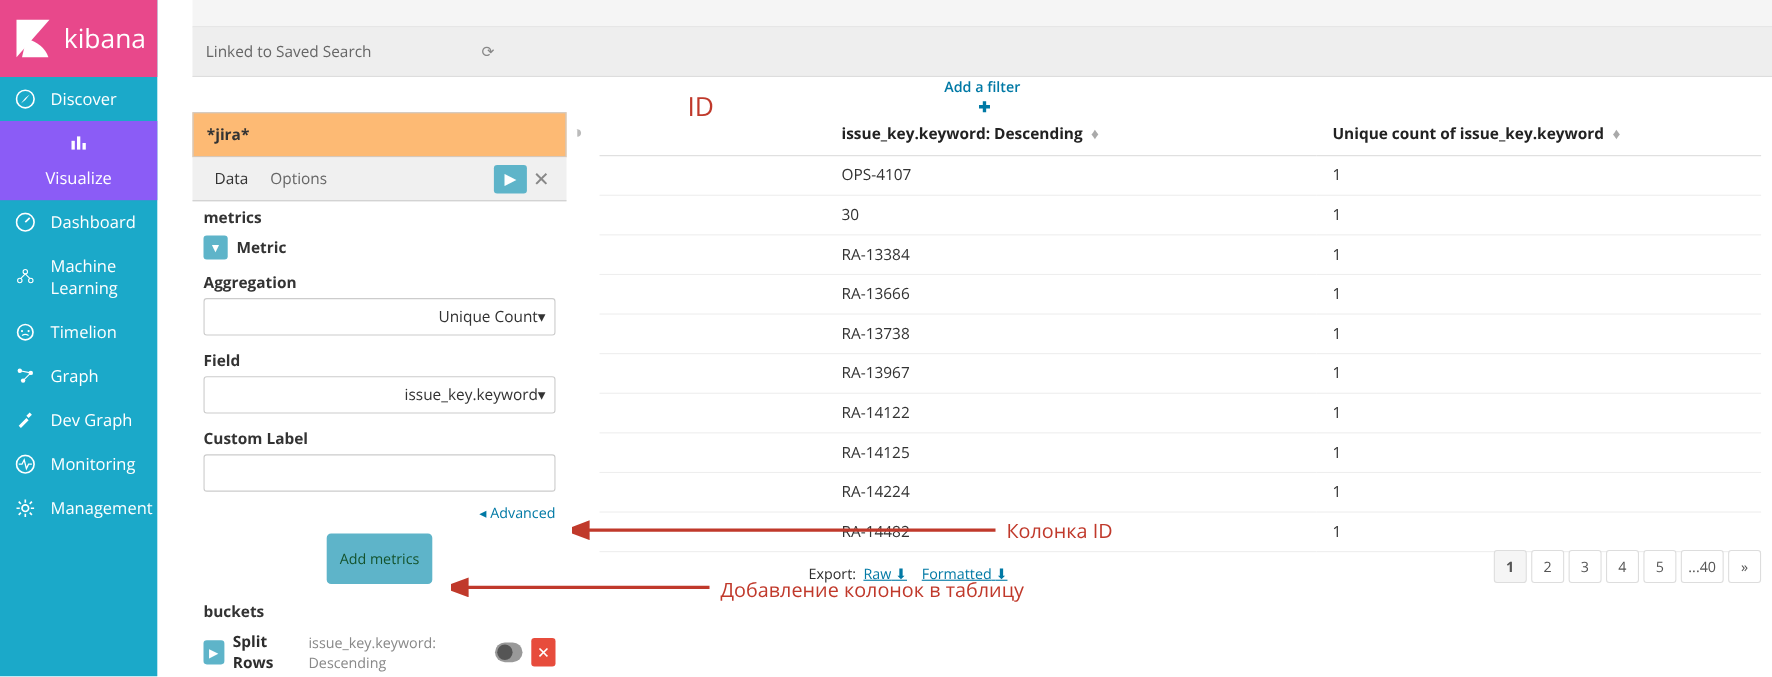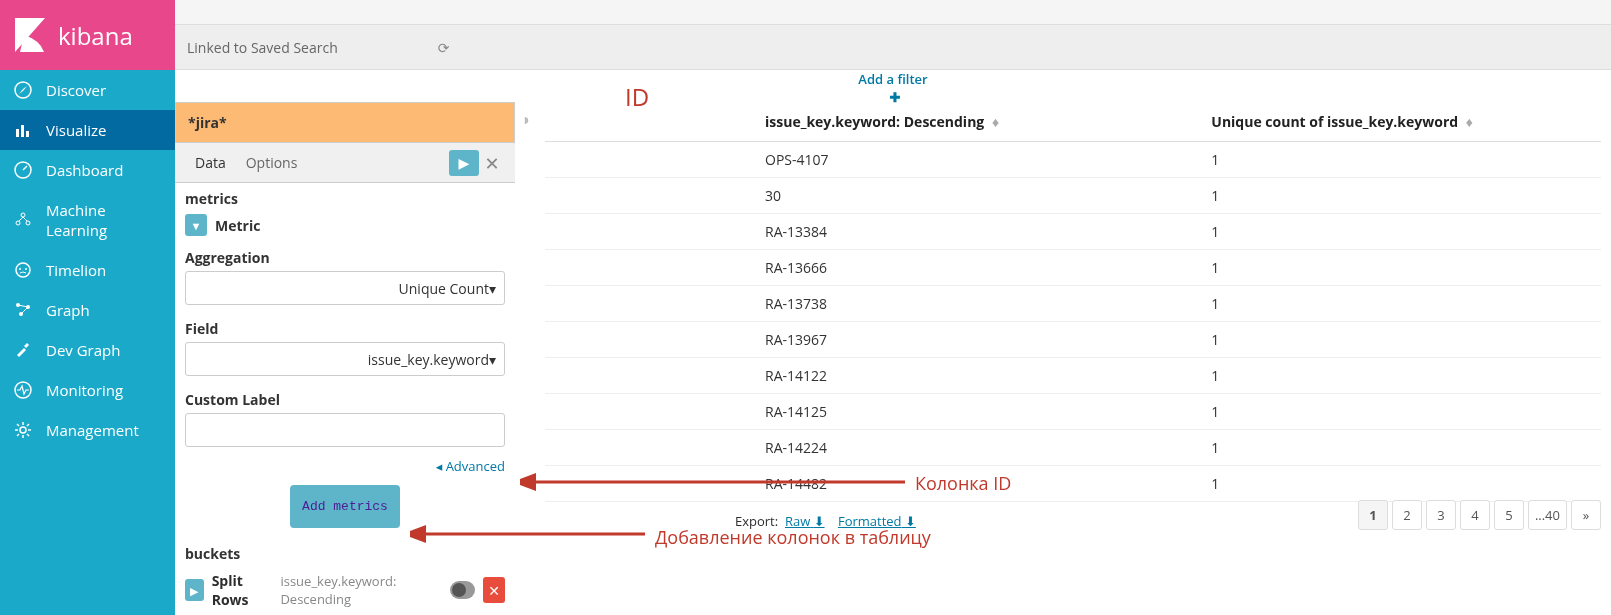--- a/index.html
+++ b/index.html
@@ -1,24 +1,24 @@
 <!DOCTYPE html>
 <html><head>
 <meta charset="utf-8">
 <style>
 * { margin: 0; padding: 0; box-sizing: border-box; font-family: "Open Sans", Helvetica, Arial, sans-serif; }
 body { background: #fff; font-size: 14px; color: #2d2d2d; width: 1611px; height: 615px; overflow: hidden; position: relative; }
 
 
-.sidebar { position: absolute; left: 0; top: 0; width: 175px; height: 100%; background: #1ba9c9; color: #fff; }
+.sidebar { position: absolute; left: 0; top: 0; width: 143px; height: 100%; background: #1ba9c9; color: #fff; }
 .logo { background: #e8488b; height: 70px; display: flex; align-items: center; padding-left: 10px; gap: 8px; }
 .logo-k { width: 40px; height: 40px; }
 .logo-text { font-size: 24px; color: #fff; font-weight: 400; }
 .nav-item { display: flex; align-items: center; gap: 14px; padding: 10px 14px; color: #fff; cursor: pointer; font-size: 15px; }
-.nav-item.active { background: #0369a1; }
+.nav-item.active { background: #8b5cf6; flex-direction: column; }
 .nav-icon { width: 18px; height: 18px; display: inline-flex; align-items: center; justify-content: center; }
 
 
 .main { position: absolute; left: 175px; top: 0; right: 0; height: 100%; }
 .toolbar1 { height: 25px; background: #f5f5f5; border-bottom: 1px solid #ddd; }
 .toolbar2 { height: 45px; background: #eee; display: flex; align-items: center; padding: 0 12px; color: #666; border-bottom: 1px solid #ddd; gap: 10px; }
 .refresh-ic { color: #888; cursor: pointer; }
 .filter-bar { height: 32px; display: flex; align-items: center; padding: 0 12px; color: #0079a5; font-weight: 600; font-size: 13px; cursor: pointer; flex-direction: column; }
 
 
@@ -33,21 +33,21 @@
 
 .section-label { font-weight: 700; padding: 6px 10px 4px 10px; color: #333; }
 .metric-row { display: flex; align-items: center; gap: 8px; padding: 2px 10px 8px 10px; }
 .caret-box { width: 22px; height: 22px; background: #5eb4c9; border-radius: 3px; display: inline-flex; align-items: center; justify-content: center; color: #fff; cursor: pointer; font-size: 11px; }
 .metric-title { font-weight: 700; color: #333; }
 .form-group { padding: 4px 10px 10px 10px; }
 .form-label { font-weight: 700; color: #333; font-size: 14px; margin-bottom: 4px; display: block; }
 .select { width: 100%; height: 34px; border: 1px solid #ccc; border-radius: 3px; padding: 0 8px; background: #fff; color: #333; display: flex; align-items: center; justify-content: flex-end; cursor: pointer; }
 .input { width: 100%; height: 34px; border: 1px solid #ccc; border-radius: 3px; padding: 0 8px; }
 .advanced { text-align: right; padding: 0 10px 6px 0; color: #0079a5; font-size: 13px; cursor: pointer; }
-.pill-btn { background: #5eb4c9; color: #4c1d95; border-radius: 4px; padding: 14px 12px; font-size: 13px; cursor: pointer; display: inline-block; font-family: Liberation Mono, monospace; }
+.pill-btn { background: #5eb4c9; color: #14532d; border-radius: 4px; padding: 14px 12px; font-size: 13px; cursor: pointer; display: inline-block; }
 .center { text-align: center; padding: 4px 0 10px 0; }
 
 .split-row { display: flex; align-items: center; gap: 8px; padding: 4px 10px; }
 .split-title { font-weight: 700; }
 .split-sub { color: #888; font-size: 13px; }
 .toggle { width: 30px; height: 18px; background: #999; border-radius: 9px; position: relative; cursor: pointer; margin-left: auto; }
 .toggle::after { content: ""; position: absolute; width: 14px; height: 14px; background: #555; border-radius: 50%; top: 2px; left: 2px; }
 .del-btn { width: 26px; height: 26px; background: #e74c3c; color: #fff; border-radius: 3px; display: inline-flex; align-items: center; justify-content: center; cursor: pointer; font-size: 14px; }
 
 

